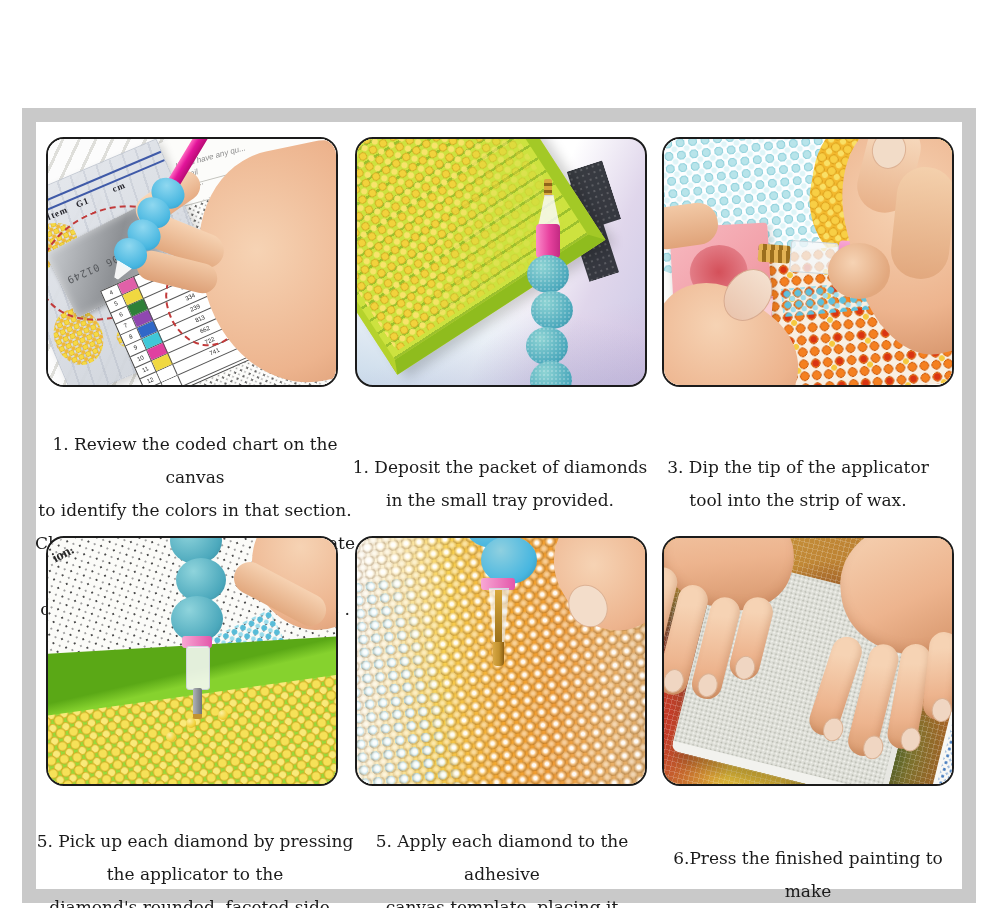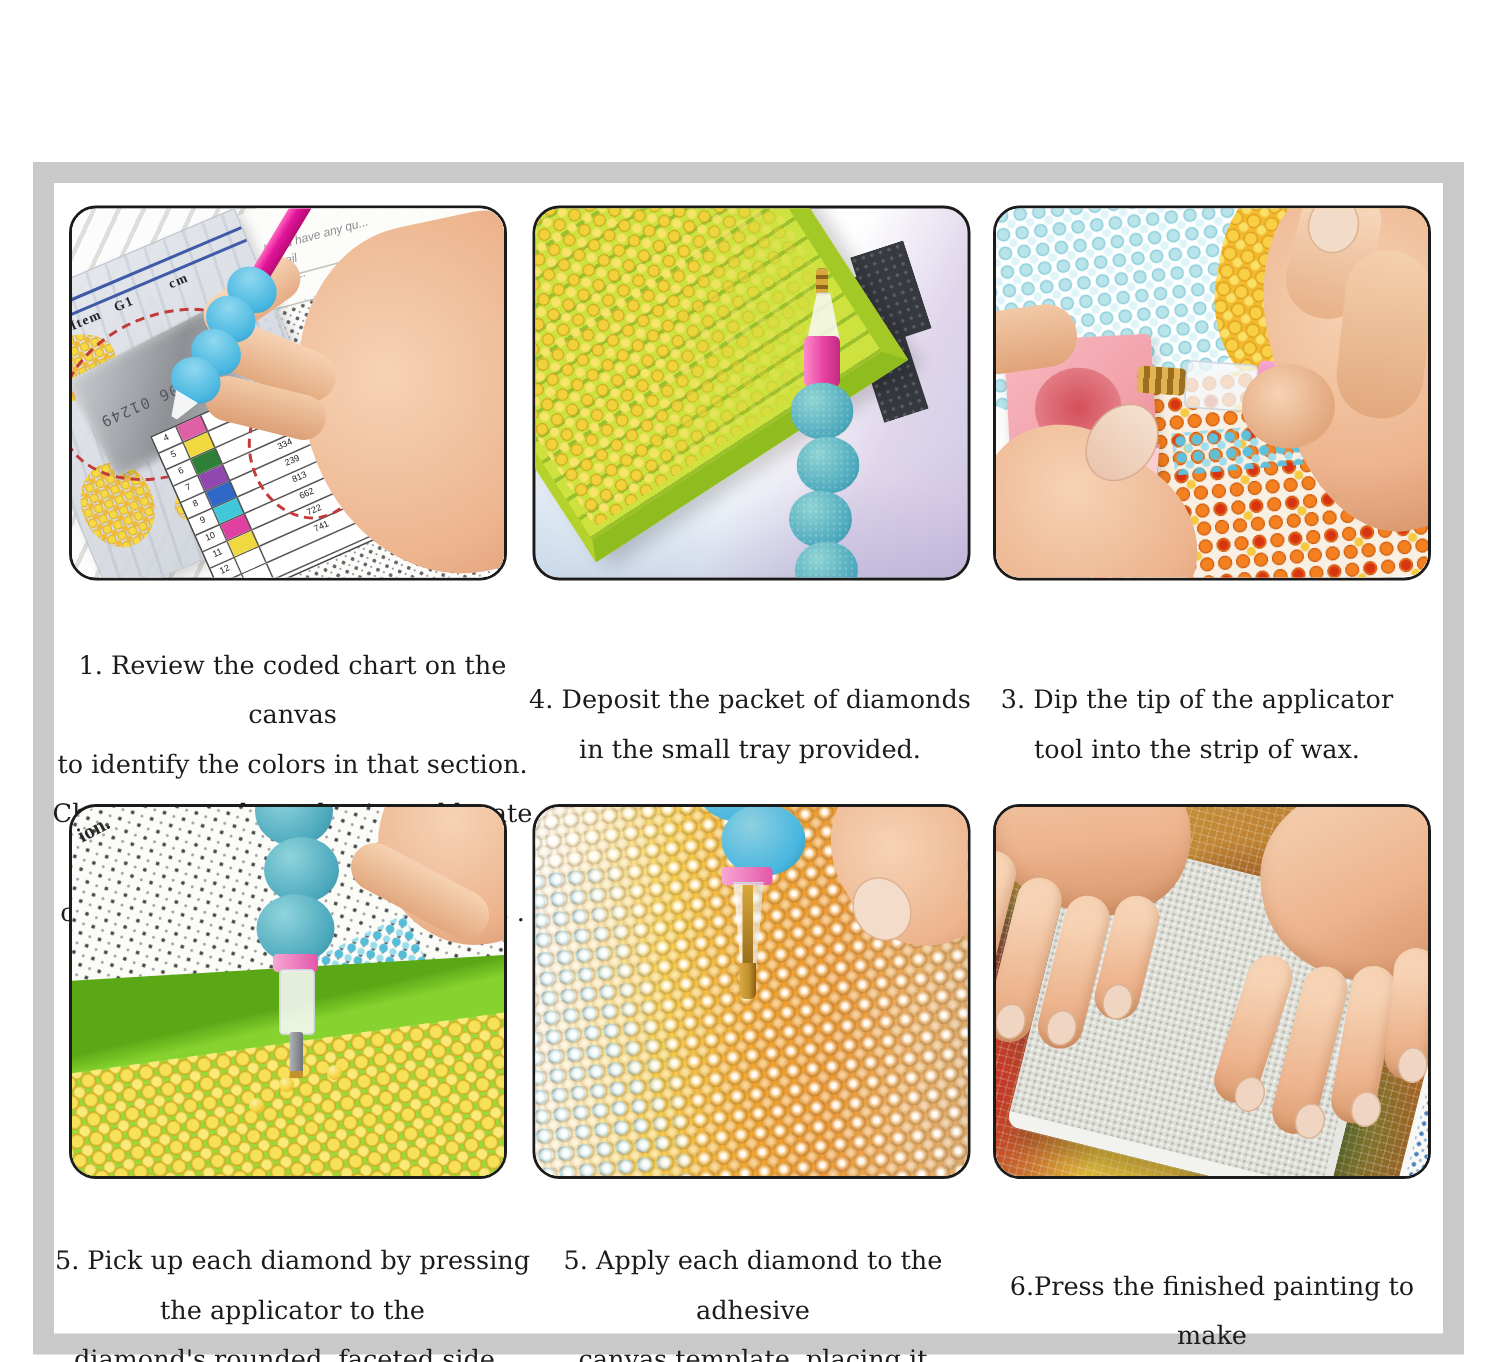--- a/index.html
+++ b/index.html
@@ -389,21 +389,21 @@
     <div class="s2-pen">
       <div class="s2-tip"></div>
       <div class="s2-cone"></div>
       <div class="s2-pink"></div>
       <div class="tbump s2-f1"></div>
       <div class="tbump s2-f2"></div>
       <div class="tbump s2-f3"></div>
       <div class="tbump s2-f4"></div>
     </div>
   </div>
-  <div class="cap cap2">4. Deposit the packet of diamonds
+  <div class="cap cap2">1. Deposit the packet of diamonds
 in the small tray provided.</div>
 
   <div class="ph" id="card3">
     <div class="s3-base"></div>
     <div class="s3-cyan"></div>
     <div class="s3-yellow"></div>
     <div class="s3-field"></div>
     <div class="s3-blue"></div>
     <div class="s3-wax">
       <div class="s3-waxblob"></div>

